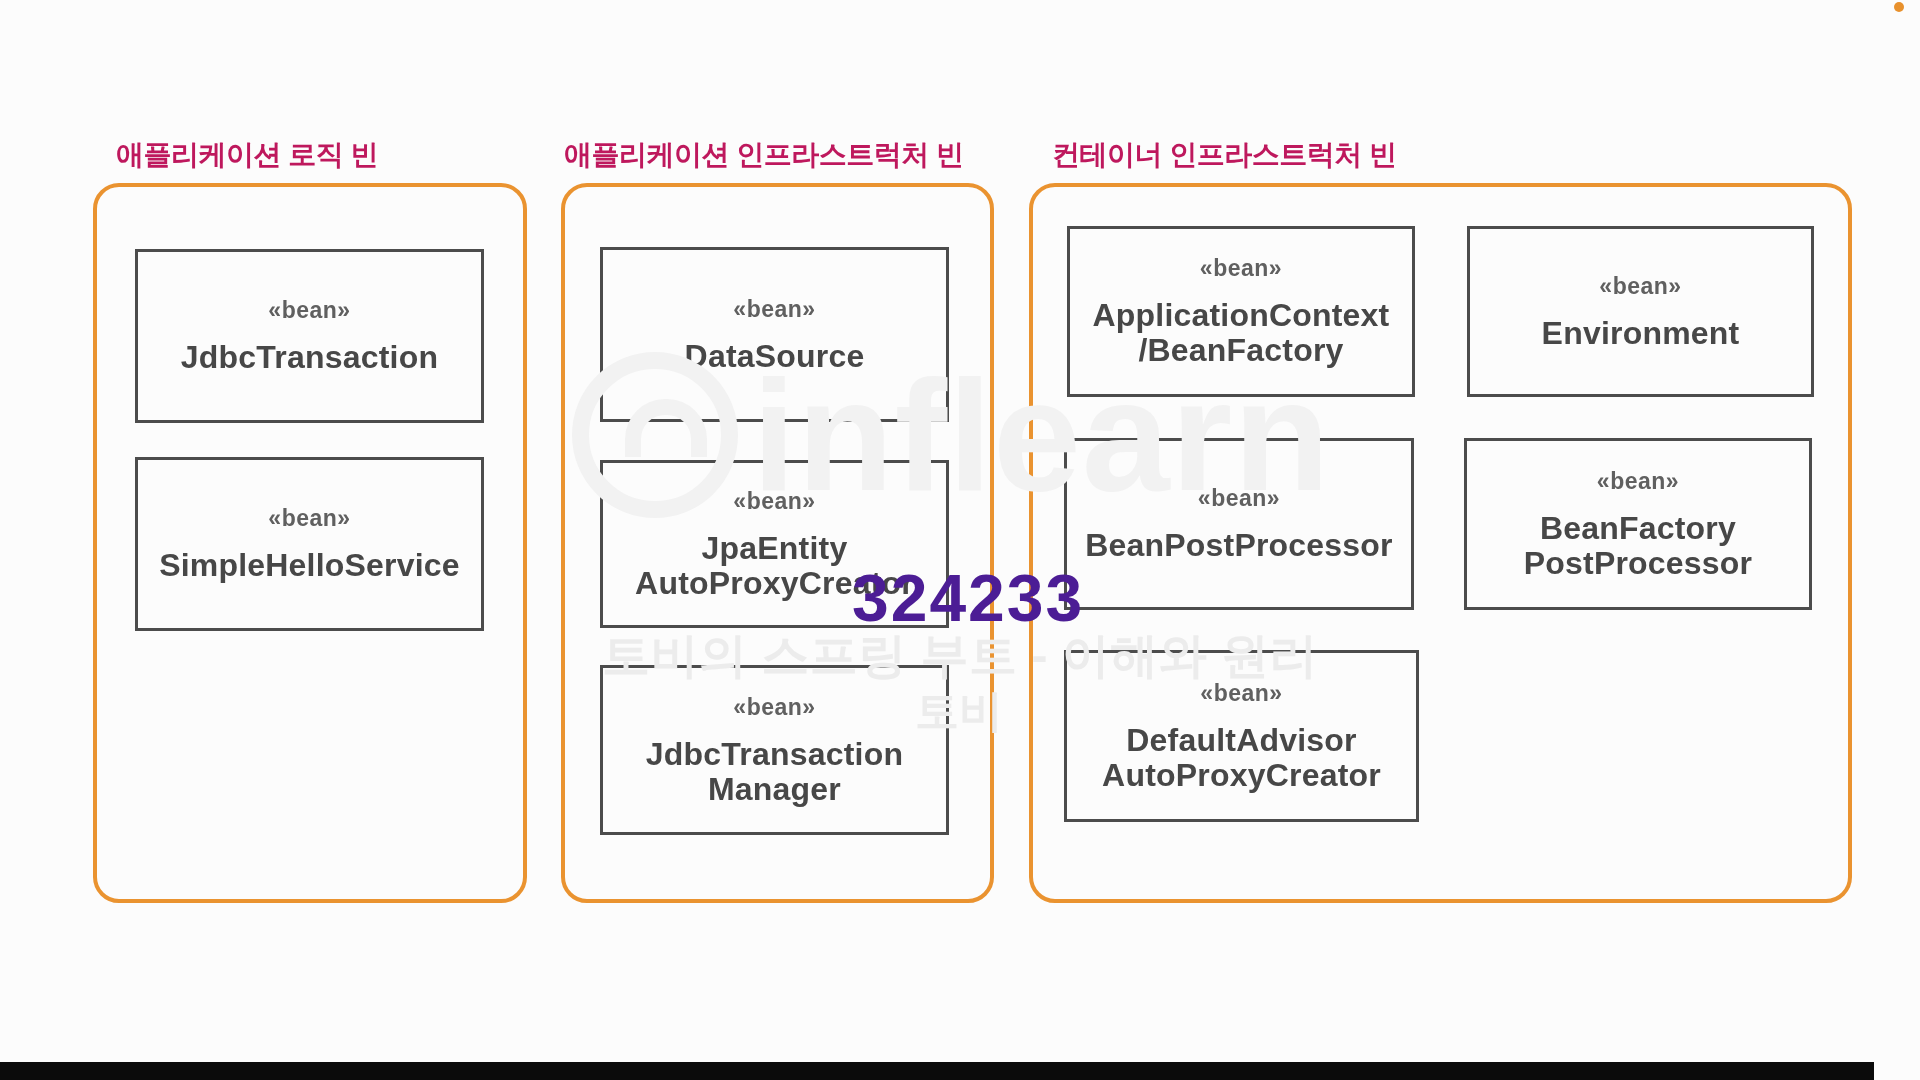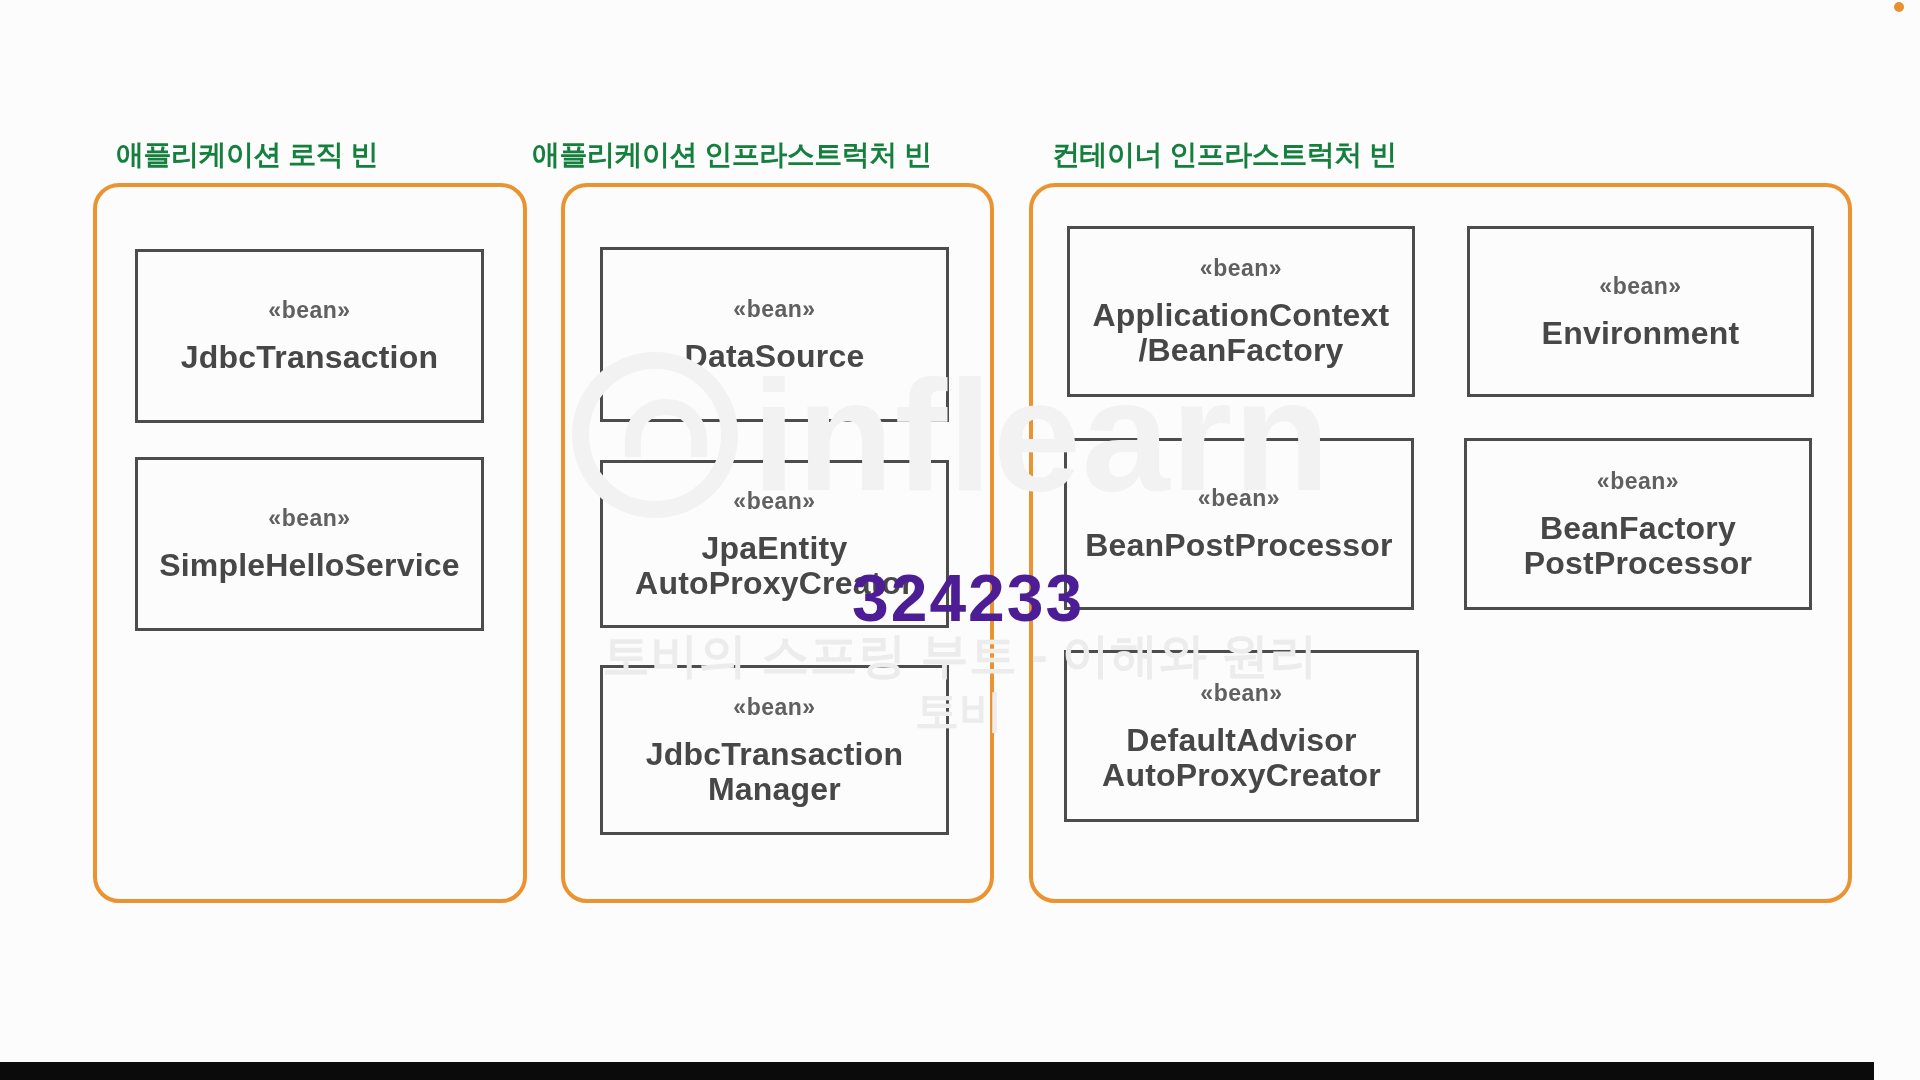--- a/index.html
+++ b/index.html
@@ -5,28 +5,28 @@
   html,body { margin:0; padding:0; }
   .frame {
     position:relative; width:1920px; height:1080px;
     background:#FCFCFC; overflow:hidden;
     font-family:"Liberation Sans", sans-serif;
   }
 
   
   .group-title {
     position:absolute; font-size:28px; font-weight:bold;
-    color:#15803d; letter-spacing:-0.5px; white-space:nowrap; z-index:2;
+    color:#be185d; letter-spacing:-0.5px; white-space:nowrap; z-index:2;
   }
   .group {
     position:absolute; border:4px solid #EA9330; border-radius:26px;
     background:transparent; z-index:1;
   }
   #group-1-title { left:116px;  top:136px; }
-  #group-2-title { left:532px;  top:136px;text-align:right; }
+  #group-2-title { left:564px;  top:136px;text-align:right; }
   #group-3-title { left:1052px; top:136px; }
   #group-1 { left:93px;   top:183px; width:426px; height:712px; }
   #group-2 { left:561px;  top:183px; width:425px; height:712px; }
   #group-3 { left:1029px; top:183px; width:815px; height:712px; }
 
   
   .bean-box {
     position:absolute; border:3px solid #4C4C4C; background:#FCFCFC;
     display:flex; flex-direction:column; align-items:center; justify-content:center;
     text-align:center; box-sizing:border-box;

